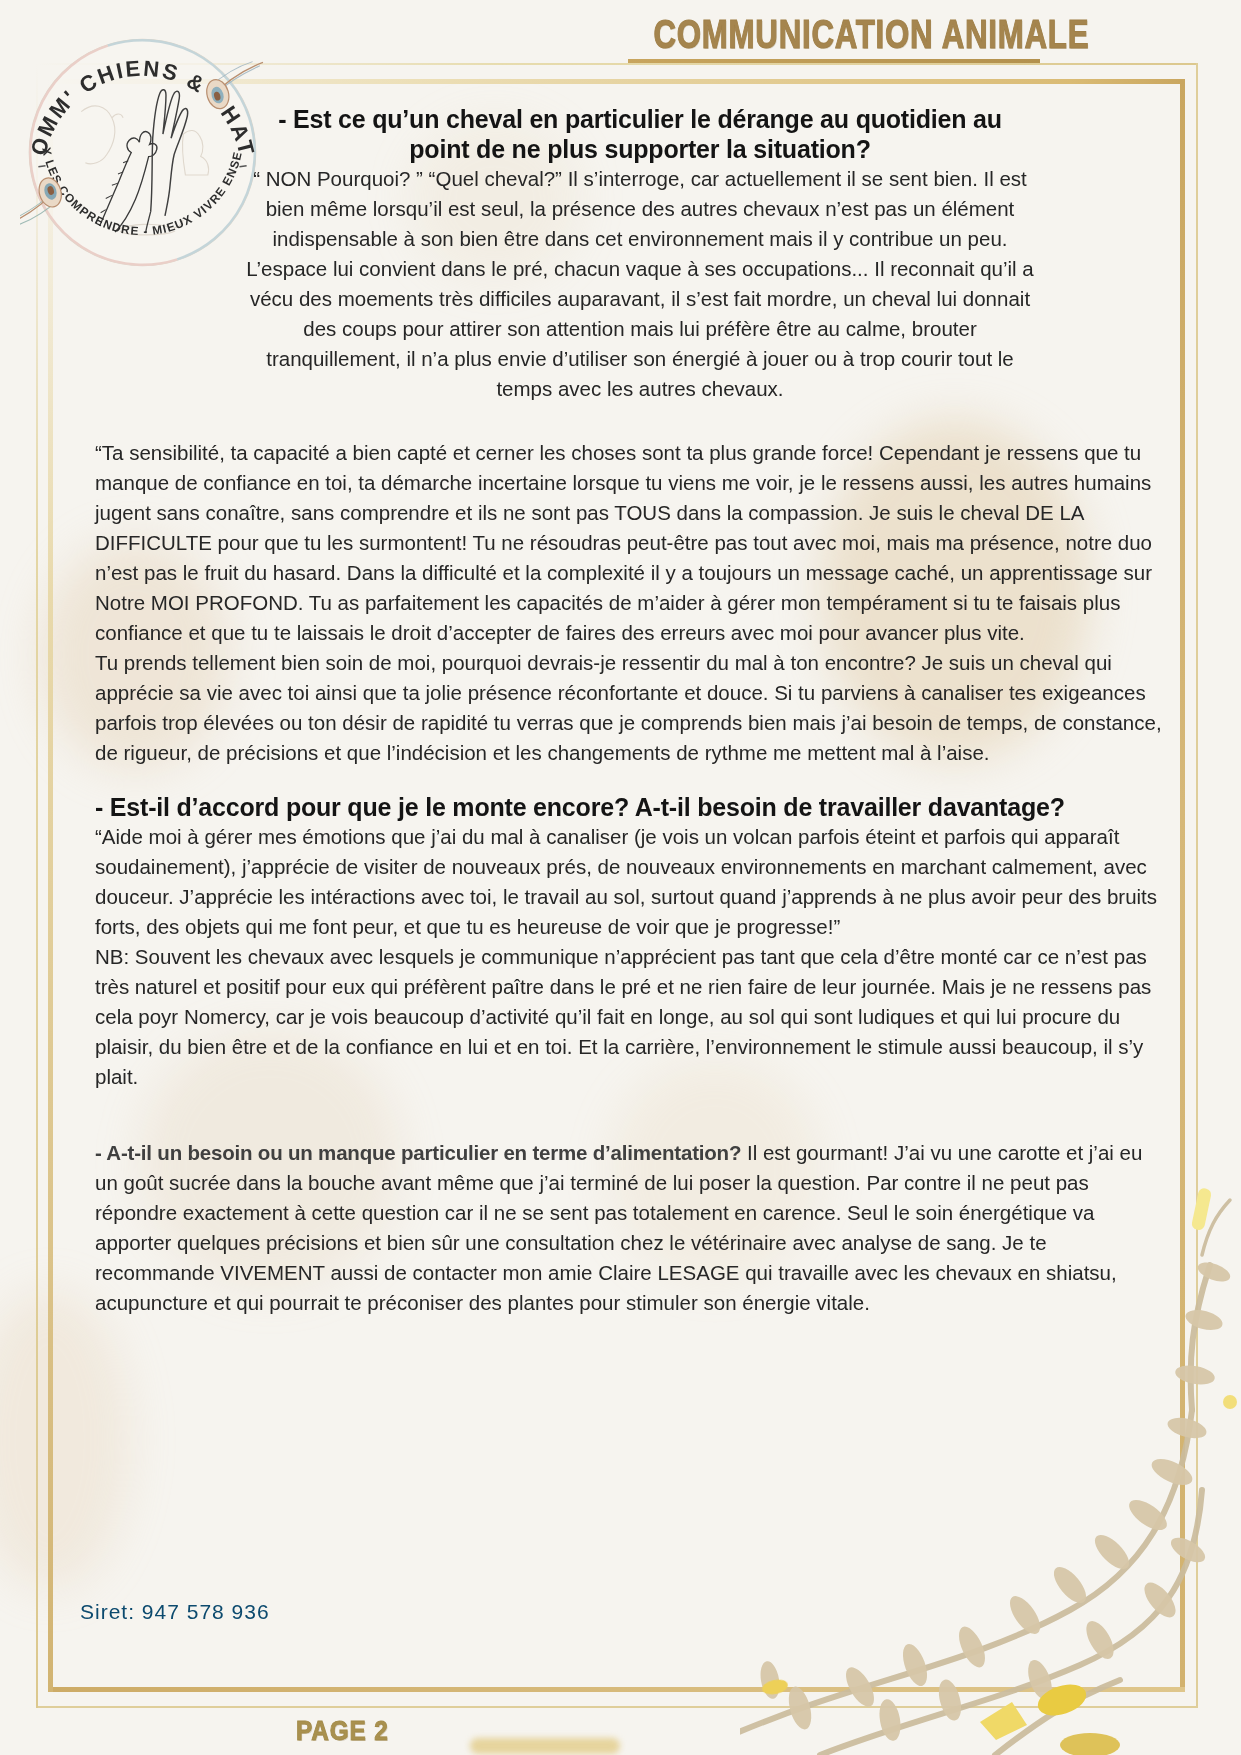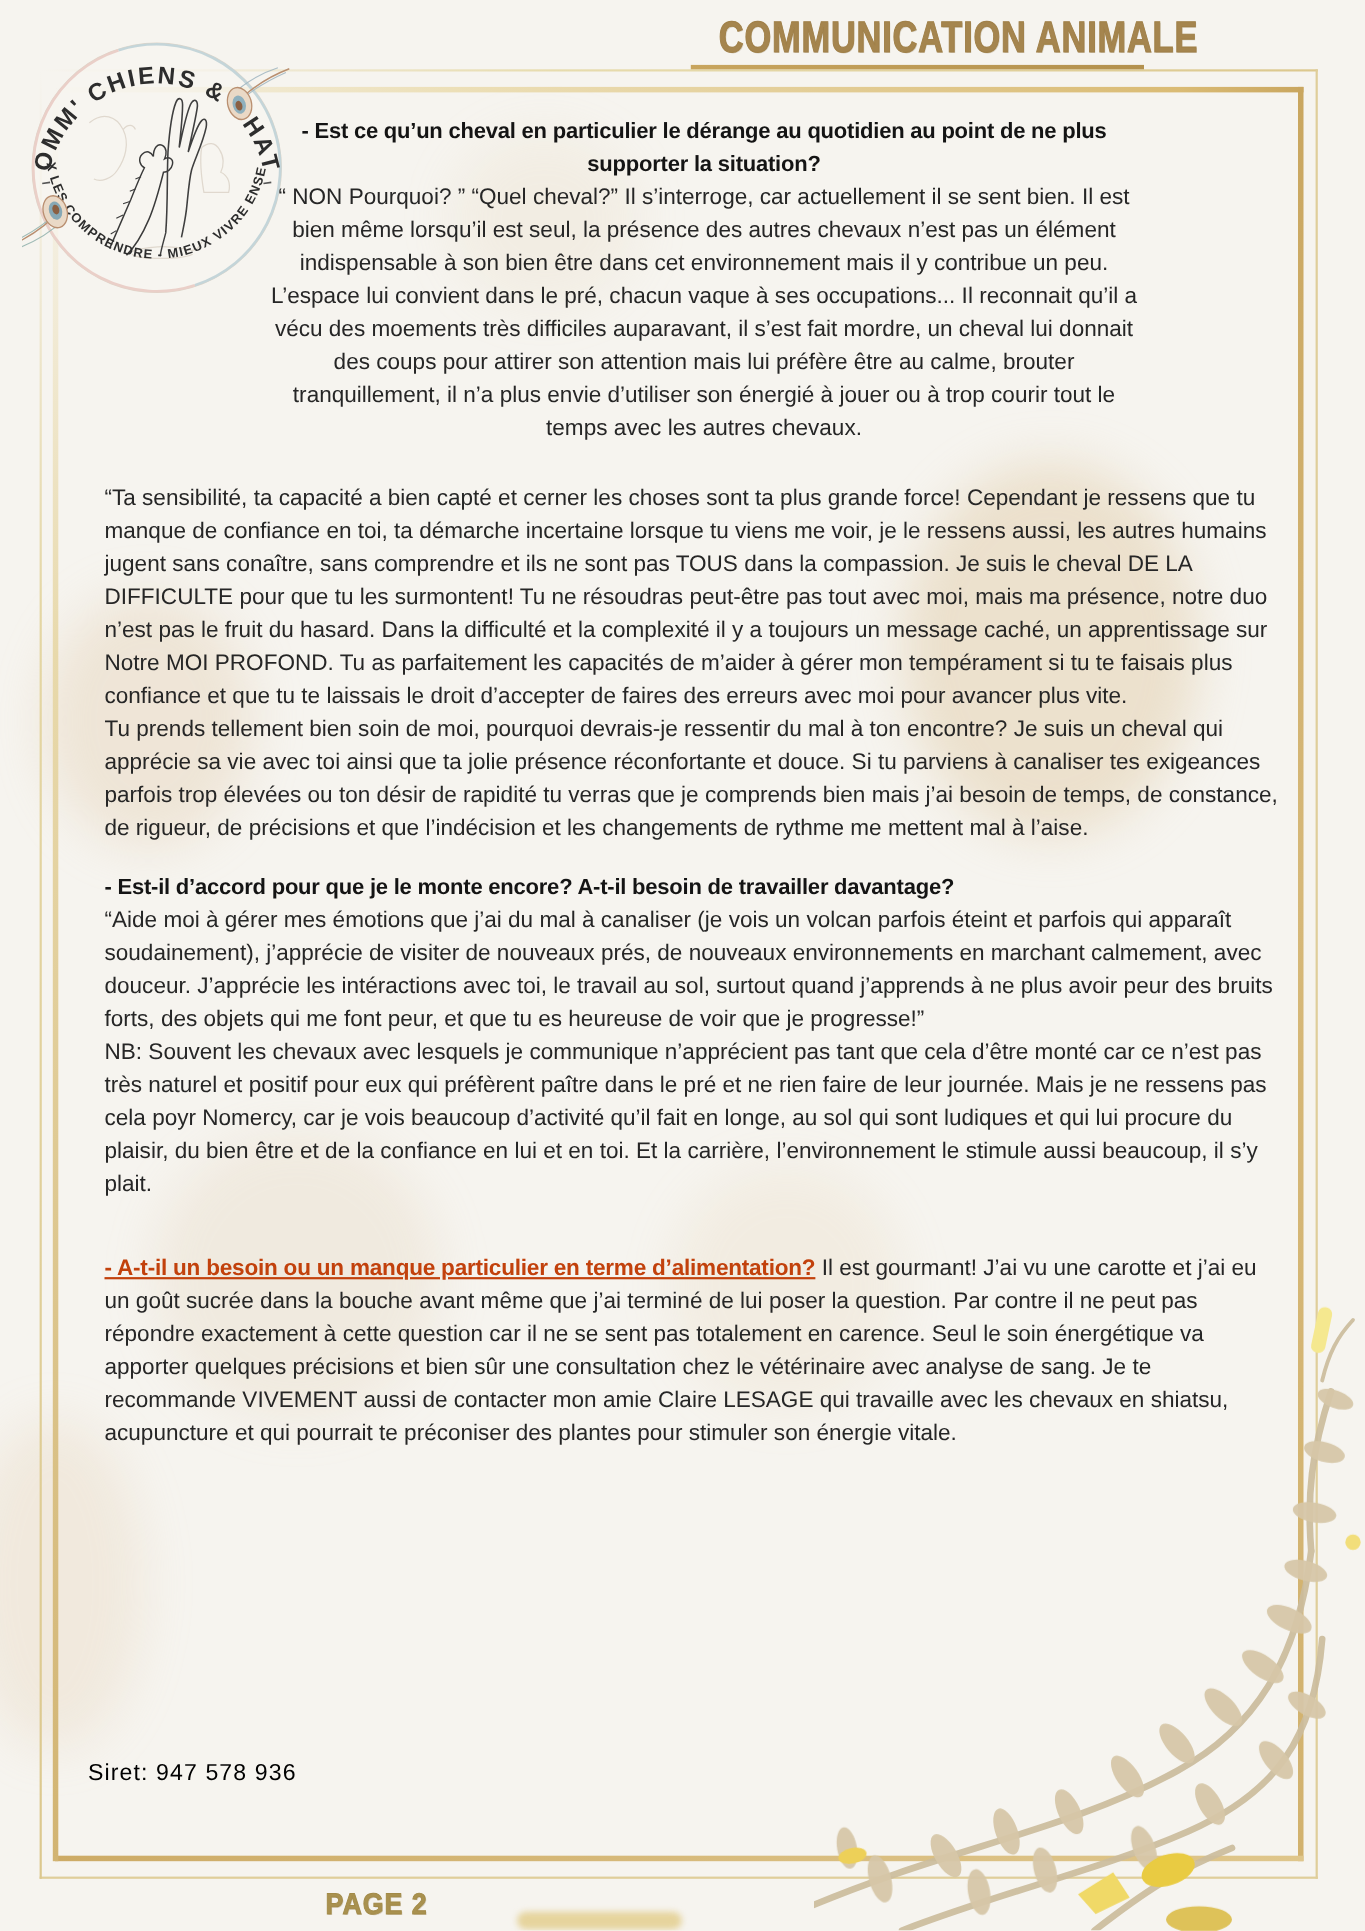--- a/index.html
+++ b/index.html
@@ -50,25 +50,25 @@
   
   .logo{position:absolute;left:20px;top:30px;width:245px;height:245px;}
 
   
   .content{position:absolute;left:95px;top:98px;width:1075px;font-size:20.5px;line-height:30px;}
   .content p{margin:0;}
   .sec{margin-top:46px;}
   .sec.first{margin-top:6px;margin-left:150px;width:790px;text-align:center;}
   .sec.second{margin-top:34px;}
   .sec.third{margin-top:24px;}
-  .sec h2{margin:0;font-size:20px;line-height:30px;font-weight:700;color:#141414;letter-spacing:-.2px;}
-  .sec b{font-weight:700;color:#c2410c;letter-spacing:-.2px;text-decoration:underline;}
-
-  
-  .siret{position:absolute;left:80px;top:1600px;font-size:21px;letter-spacing:1px;color:#000000;}
+  .sec h2{margin:0;font-size:25px;line-height:30px;font-weight:700;color:#141414;letter-spacing:-.2px;}
+  .sec b{font-weight:700;color:#404040;letter-spacing:-.2px;}
+
+  
+  .siret{position:absolute;left:80px;top:1600px;font-size:21px;letter-spacing:1px;color:#0c4a6e;}
   .page-label{
     position:absolute;left:296px;top:1716px;font-size:27px;font-weight:700;letter-spacing:1px;
     color:#a9914f;-webkit-text-stroke:.9px #a28a48;transform:scaleX(.9);transform-origin:left center;
     text-shadow:1px 1px 0 rgba(120,95,50,.25);
   }
 
   .floral{position:absolute;left:740px;top:1160px;width:501px;height:595px;pointer-events:none;}
 </style>
 </head>
 <body>

